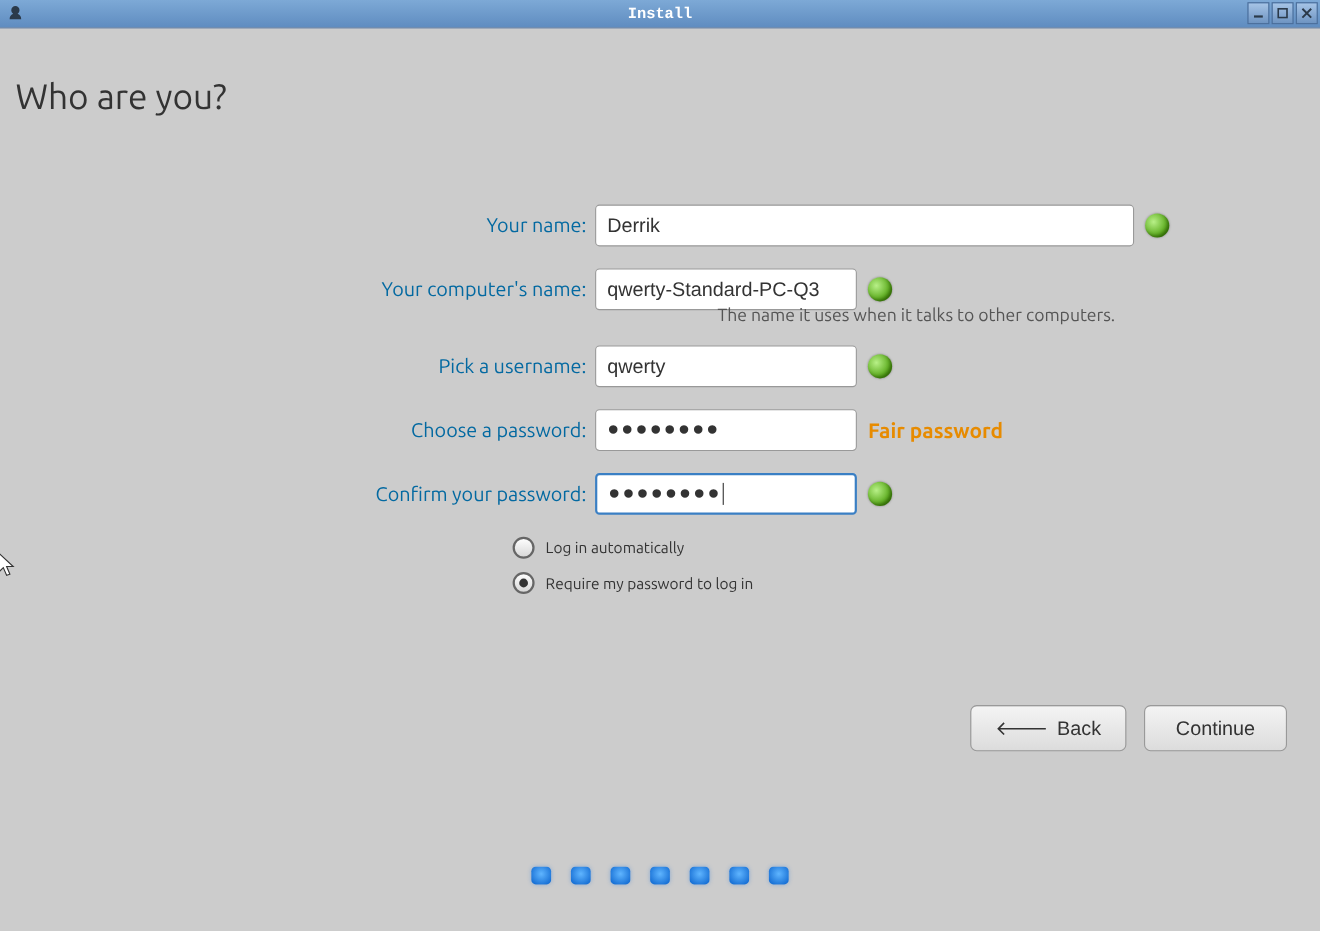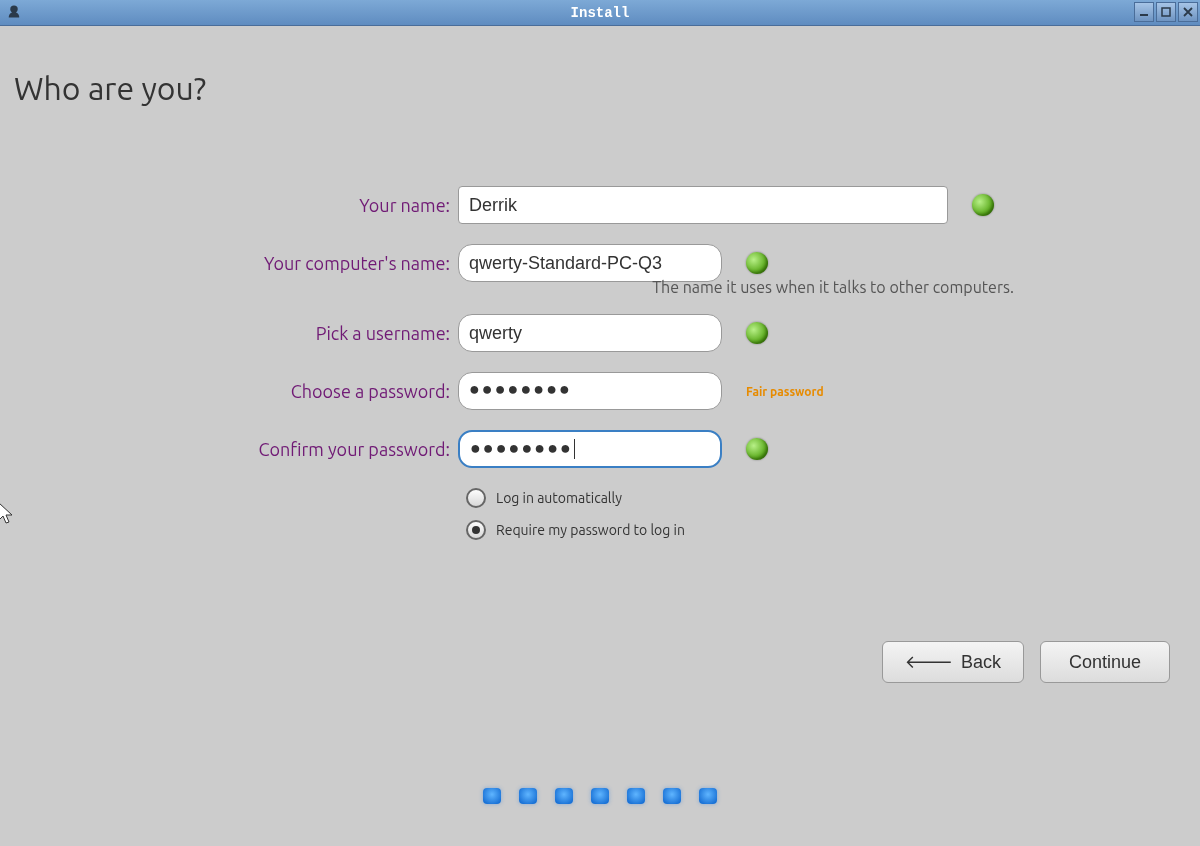--- a/index.html
+++ b/index.html
@@ -64,60 +64,60 @@
       position: absolute;
       top: 160px;
       left: 0; right: 0;
     }
     .form-row {
       display: flex;
       align-items: center;
       margin-bottom: 20px;
     }
     .form-label {
-      width: 458px;
+      width: 541px;
       text-align: right;
       padding-right: 8px;
       font-size: 18px;
-      color: #701a75;
+      color: #0369a1;
     }
     .form-field {
       display: flex;
       align-items: center;
-      gap: 24px;
+      gap: 10px;
     }
     .text-input {
       height: 38px;
       background: #ffffff;
       border: 1px solid #999;
       border-radius: 4px;
       padding: 6px 10px;
       font-size: 18px;
       color: #333;
       outline: none;
     }
     .text-input.w-lg { width: 490px; }
-    .text-input.w-md { width: 264px; border-radius: 14px; }
+    .text-input.w-md { width: 238px; }
     .text-input.focused { border: 2px solid #3a7fc4; }
     .status-dot {
       width: 22px; height: 22px; border-radius: 50%;
       background: radial-gradient(circle at 35% 35%, #b8f088, #4fa20f 70%, #2f6a06 100%);
       box-shadow: inset -2px -2px 3px rgba(0,0,0,0.3), 0 0 2px rgba(0,0,0,0.4);
       flex-shrink: 0;
     }
     .hint-text {
       font-size: 16px;
       color: #555;
       margin-left: 466px;
       margin-top: -14px;
       margin-bottom: 18px;
       text-align: center;
     }
     .password-strength {
-      font-size: 12px;
+      font-size: 19px;
       font-weight: bold;
       color: #e78b00;
     }
 
     .pw-dots {
       font-family: Arial, sans-serif;
       letter-spacing: 2px;
       overflow: hidden;
       white-space: nowrap;
     }

